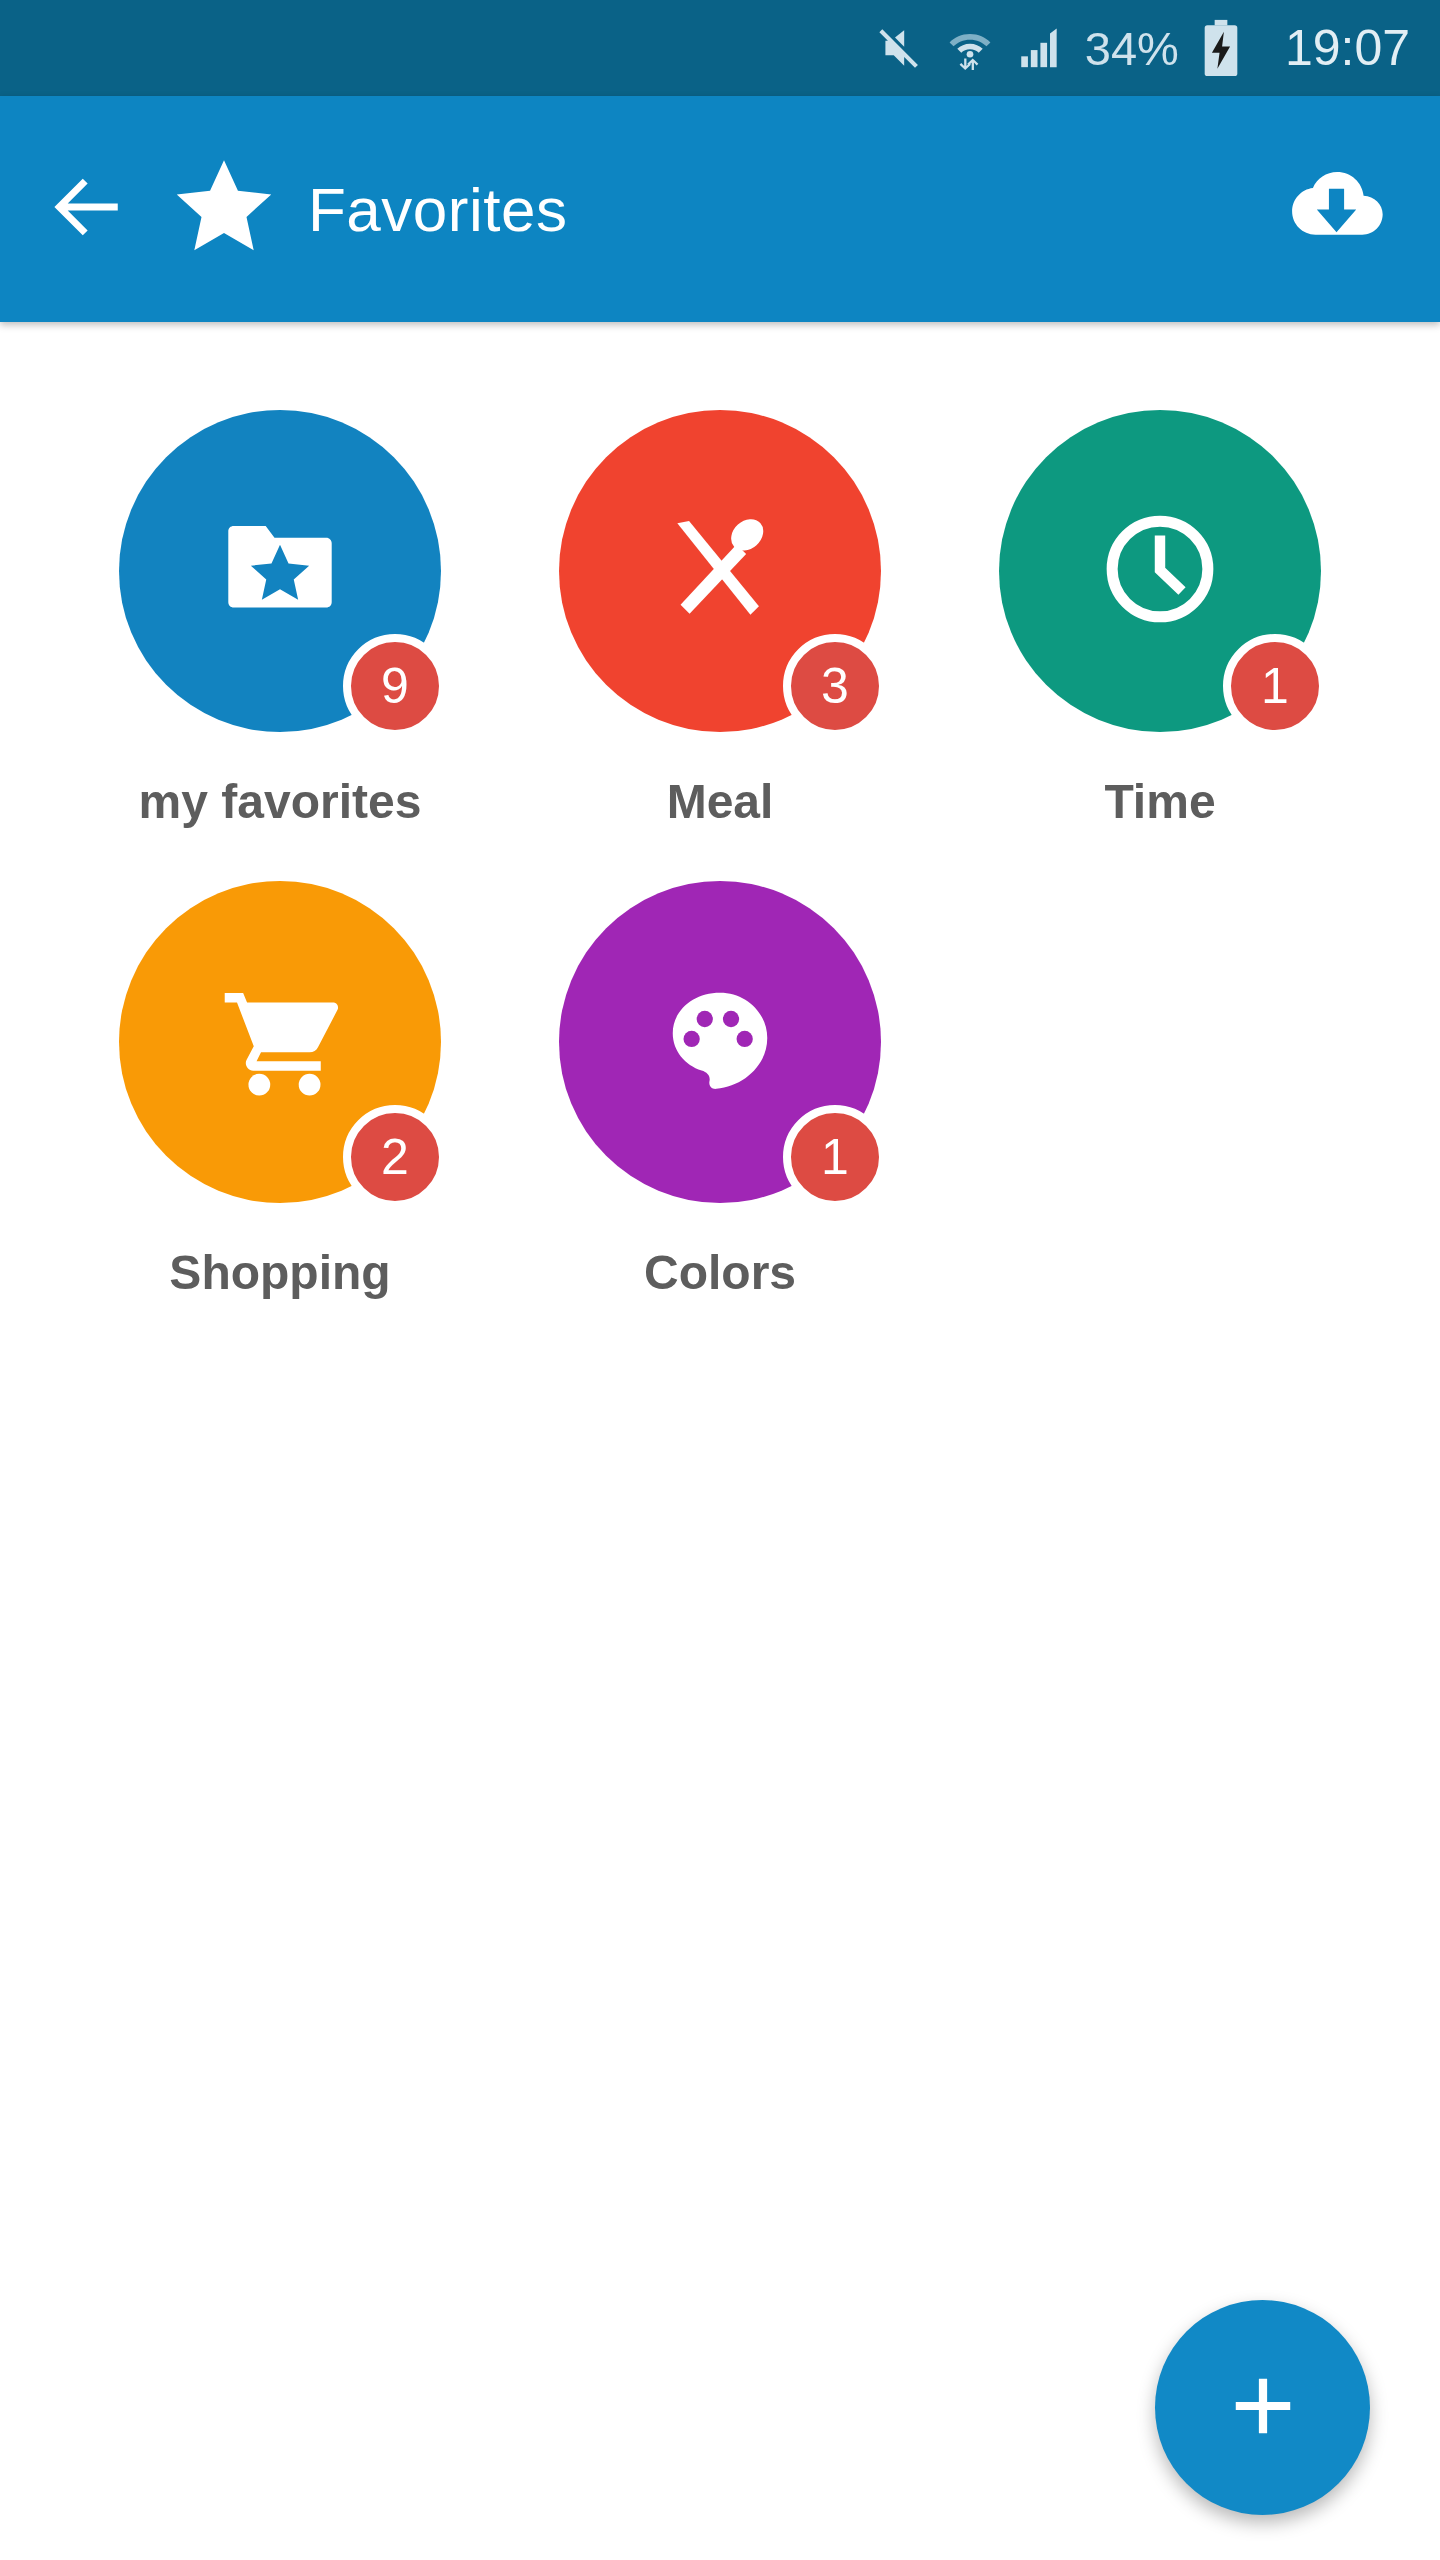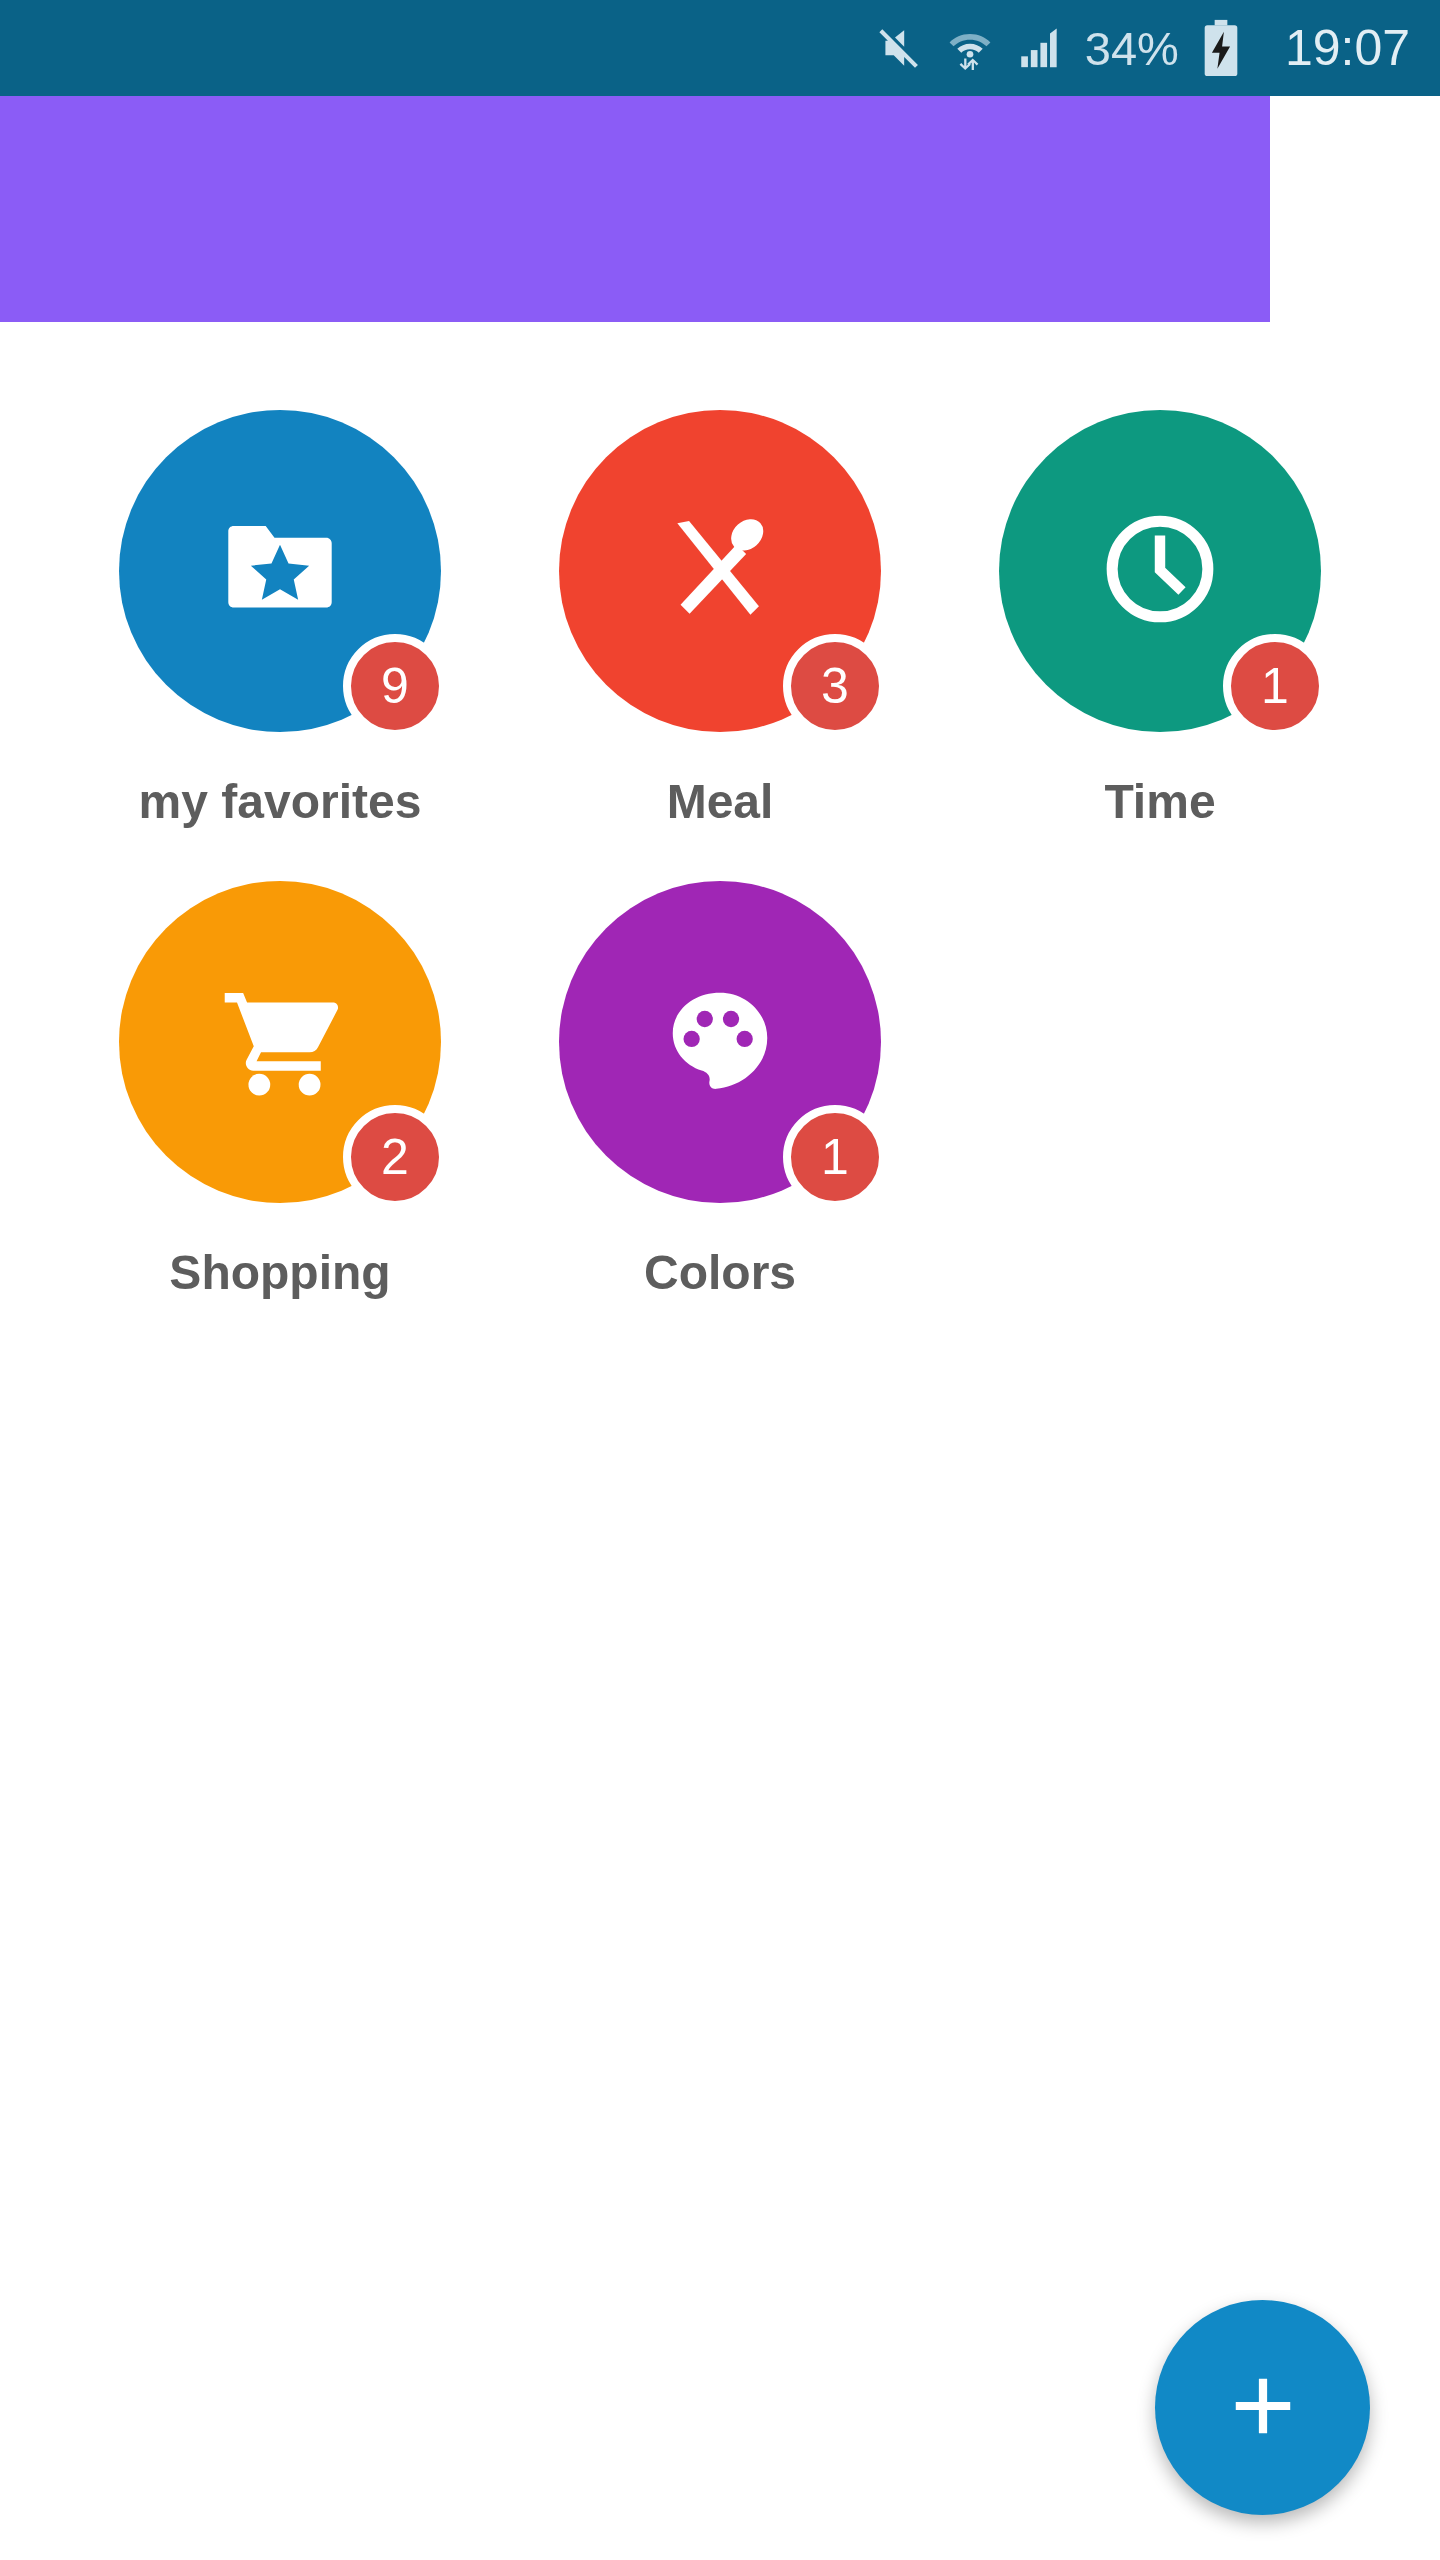--- a/index.html
+++ b/index.html
@@ -2,21 +2,21 @@
 <html><head>
 <meta charset="utf-8">
 <style>
   * { margin:0; padding:0; box-sizing:border-box; }
   html, body {
     width:1440px; height:2560px;
     background:#ffffff;
     font-family:"Liberation Sans", sans-serif;
     overflow:hidden;
   }
-  #screen { position:relative; width:1270px; height:2560px; background:#8b5cf6; }
+  #screen { position:relative; width:1270px; height:2560px; background:#14b8a6; }
 
   
   .statusbar{
     position:absolute; top:0; left:0; width:1440px; height:96px;
     background:#0a6287;
     display:flex; align-items:center; justify-content:flex-end;
     padding-right:30px;
   }
   .sb-group{ display:flex; align-items:center; gap:20px; }
   .sb-icon{ display:flex; align-items:center; justify-content:center; }
@@ -148,20 +148,51 @@
           <rect x="8.5" y="0.5" width="7.0" height="3.0" fill="#cfe2ec"></rect>
           <rect x="3.0" y="3.5" width="18.0" height="28.0" rx="1.5" fill="#cfe2ec"></rect>
           <path d="M13.6 7.0 L7.0 18.6 L11.2 18.6 L10.0 27.5 L17.0 15.2 L12.6 15.2 Z" fill="#1a1a1a"></path>
         </svg>
       </span>
 
       <span class="sb-time">19:07</span>
     </div>
   </div>
 
+  <div class="appbar">
+
+    <div class="back-btn">
+      <span>
+        <svg width="84" height="84" viewBox="0 0 24 24">
+          <path d="M20.5 11.0 L6.2 11.0 L11.9 5.3 L10.5 3.9 L2.4 12.0 L10.5 20.1 L11.9 18.7 L6.2 13.0 L20.5 13.0 Z" fill="#ffffff"></path>
+        </svg>
+      </span>
+    </div>
+
+    <div class="appbar-star">
+      <span>
+        <svg width="108" height="108" viewBox="0 0 24 24">
+          <path d="M12 1.6 L15.1 8.4 L22.5 9.2 L17.0 14.2 L18.6 21.6 L12 17.8 L5.4 21.6 L7.0 14.2 L1.5 9.2 L8.9 8.4 Z" fill="#ffffff"></path>
+        </svg>
+      </span>
+    </div>
+
+    <div class="appbar-title">Favorites</div>
+
+    <div class="appbar-spacer"></div>
+
+    <div class="download-btn">
+      <span>
+        <svg width="104" height="104" viewBox="0 0 24 24">
+          <path d="M18.6 9.4 C18.3 6.3 15.7 3.9 12.5 3.9 C10.0 3.9 7.8 5.4 6.9 7.6 C4.2 7.9 2.1 10.2 2.1 13.0 C2.1 16.0 4.5 18.4 7.5 18.4 L18.3 18.4 C20.9 18.4 23.0 16.3 23.0 13.7 C23.0 11.3 21.1 9.6 18.6 9.4 Z" fill="#ffffff"></path>
+          <path d="M10.6 7.8 L14.1 7.8 L14.1 12.6 L16.9 12.6 L12.35 17.8 L7.8 12.6 L10.6 12.6 Z" fill="#0d85c2"></path>
+        </svg>
+      </span>
+    </div>
+  </div>
 
   <div class="content">
     <div class="grid">
 
       <div class="tile">
         <div class="tile-circle-wrap">
           <div class="tile-circle" style="background:#1283c0">
             <span>
               <svg width="132" height="132" viewBox="0 0 24 24">
                 <path d="M2.6 5.2 C2.6 4.6 3.0 4.2 3.6 4.2 L9.4 4.2 L11.0 6.3 L20.4 6.3 C21.0 6.3 21.4 6.8 21.4 7.3 L21.4 18.0 C21.4 18.6 21.0 19.0 20.4 19.0 L3.6 19.0 C3.0 19.0 2.6 18.6 2.6 18.0 Z" fill="#ffffff"></path>

